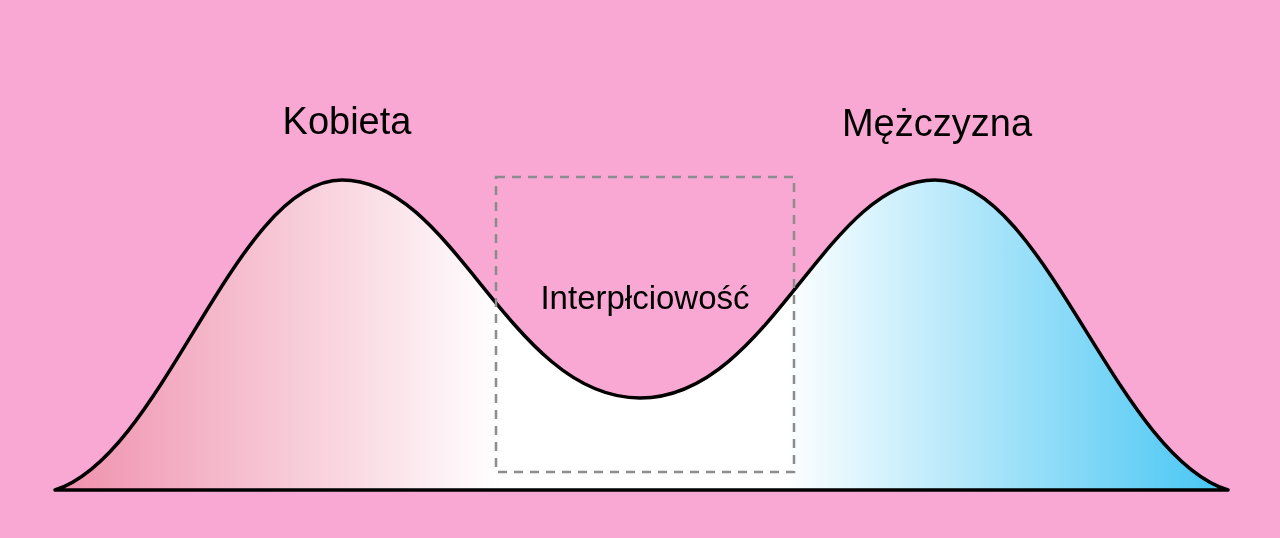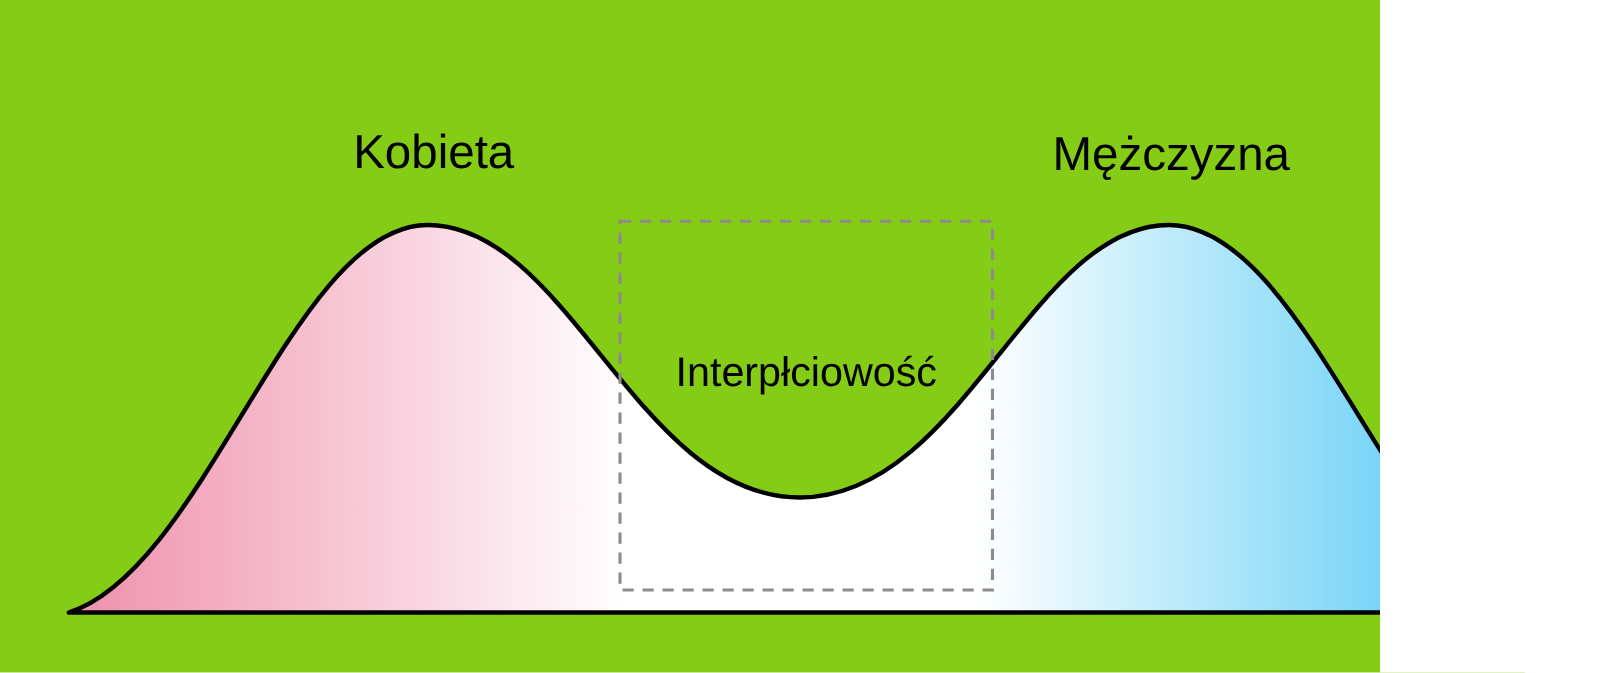--- a/index.html
+++ b/index.html
@@ -2,23 +2,23 @@
 <html><head>
 <meta charset="utf-8">
 <style>
   html, body {
     margin: 0;
     padding: 0;
     background: #ffffff;
   }
   .canvas {
     position: relative;
-    width: 1104px;
+    width: 1280px;
     height: 538px;
-    background: #84cc16;
+    background: #f9a8d4;
     overflow: hidden;
     font-family: "Liberation Sans", "DejaVu Sans", sans-serif;
   }
   svg {
     display: block;
   }
   text {
     font-family: "Liberation Sans", "DejaVu Sans", sans-serif;
     fill: #000000;
   }

